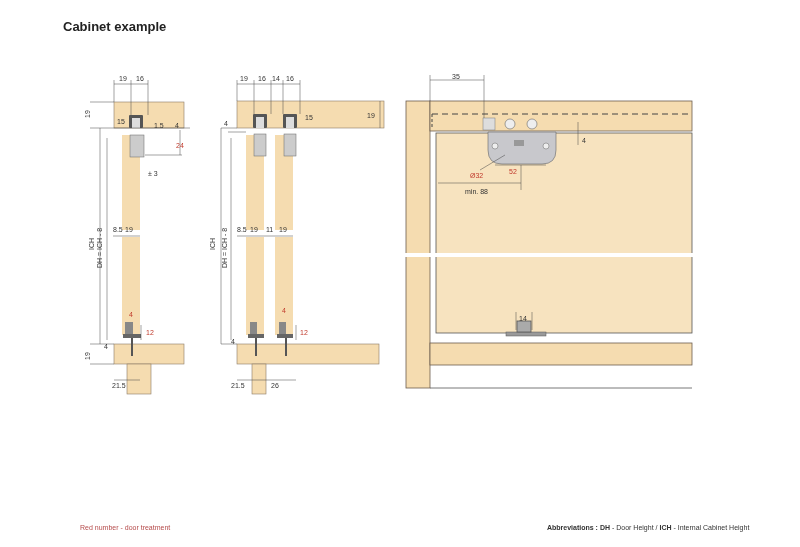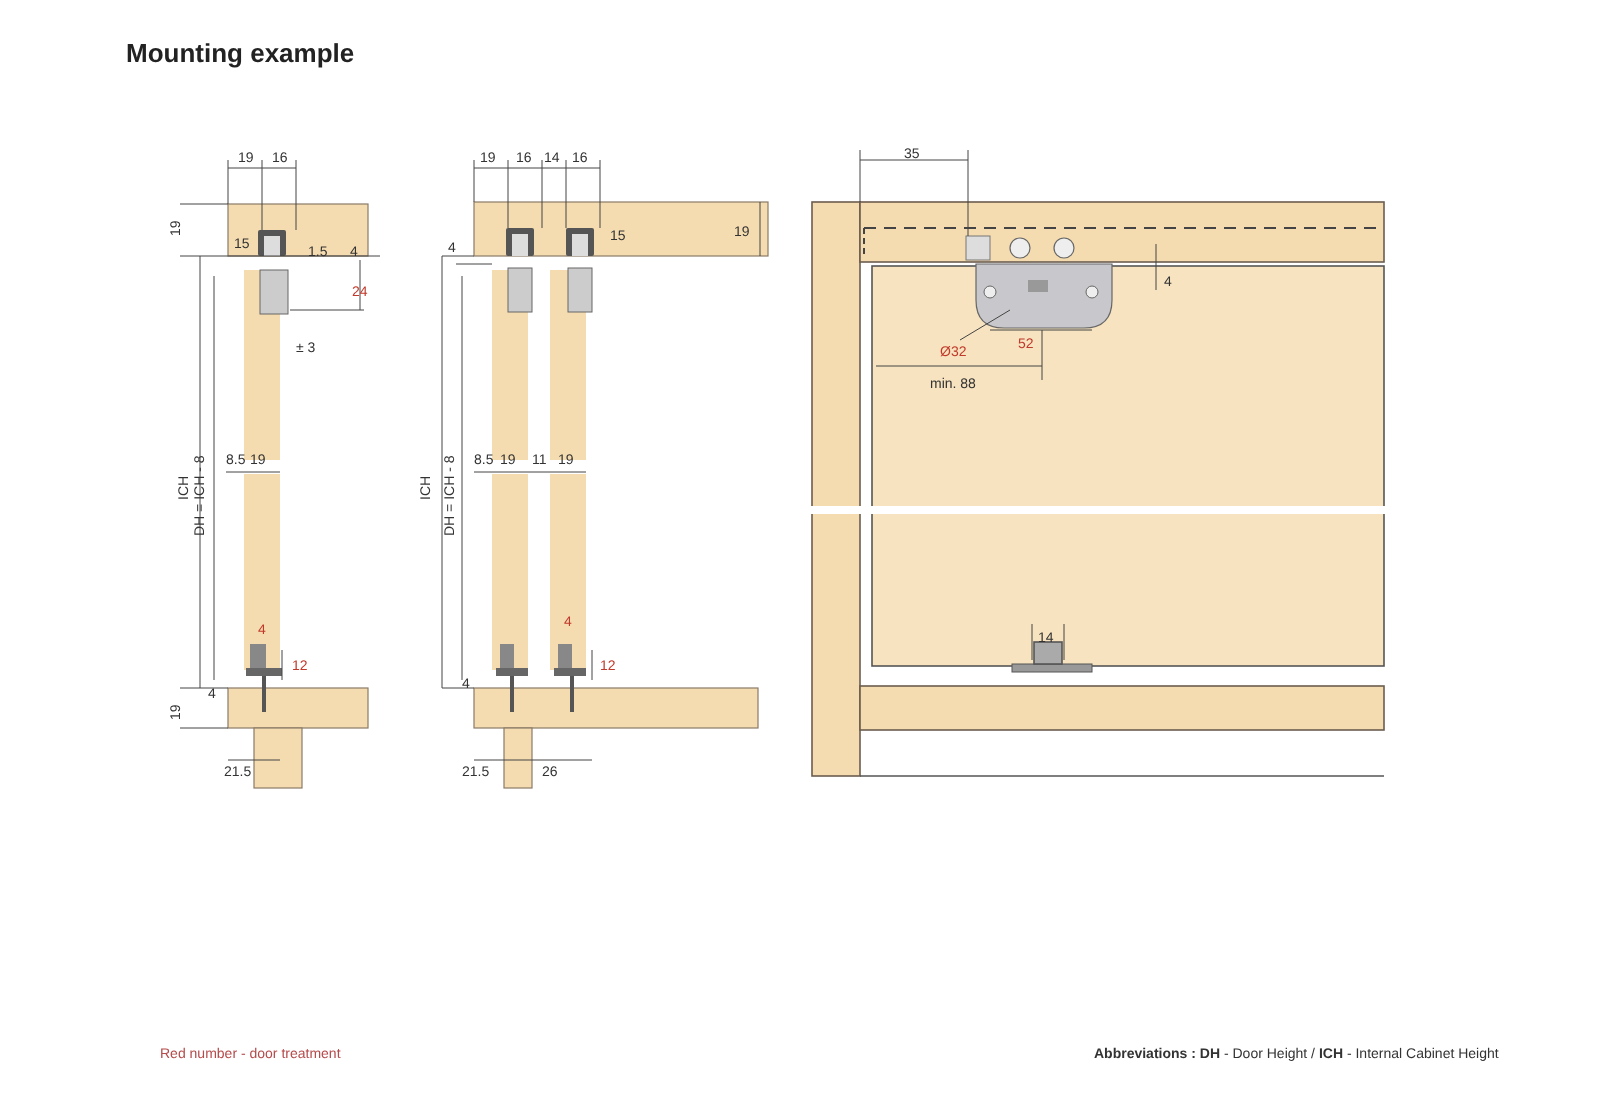--- a/index.html
+++ b/index.html
@@ -8,21 +8,21 @@
   .footnote-left { position:absolute; left:80px; top:524px; font-size:7px; color:#b54a4a; }
   .footnote-right { position:absolute; left:547px; top:524px; font-size:7px; color:#333; }
   .footnote-right b { font-weight:bold; }
   svg { position:absolute; left:0; top:0; }
   svg text { font-family:"Liberation Sans", sans-serif; font-size:7px; fill:#333; }
   svg text.red { fill:#c0392b; }
 </style>
 </head>
 <body>
 
-<div class="title">Mounting example</div>
+<div class="title">Cabinet example</div>
 
 <svg width="800" height="547" viewBox="0 0 800 547">
   <defs>
     <marker id="arr" markerWidth="6" markerHeight="6" refX="5" refY="3" orient="auto">
       <path d="M0,0 L6,3 L0,6 z" fill="#333"></path>
     </marker>
     <marker id="arrs" markerWidth="6" markerHeight="6" refX="1" refY="3" orient="auto">
       <path d="M6,0 L0,3 L6,6 z" fill="#333"></path>
     </marker>
   </defs>

